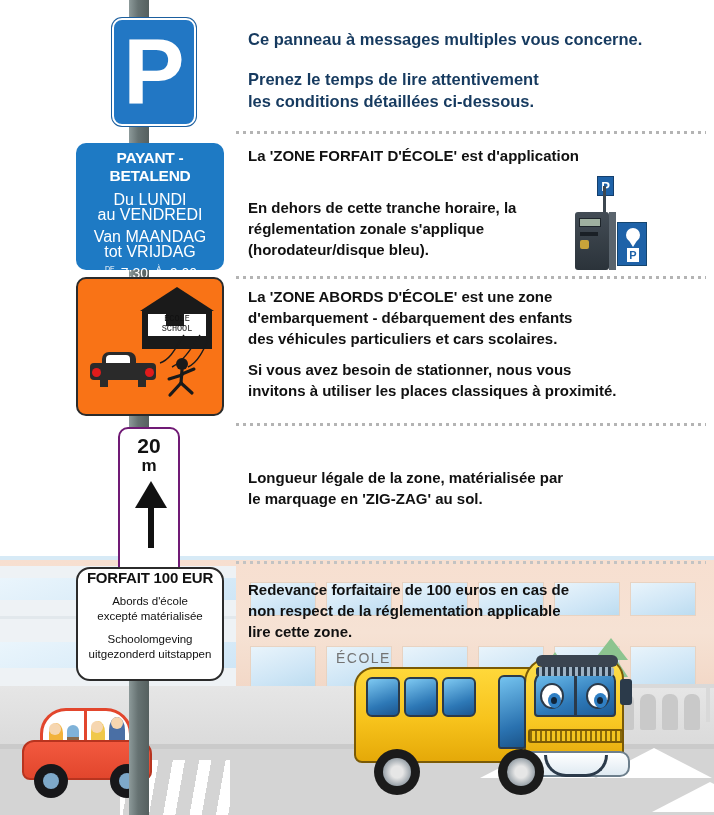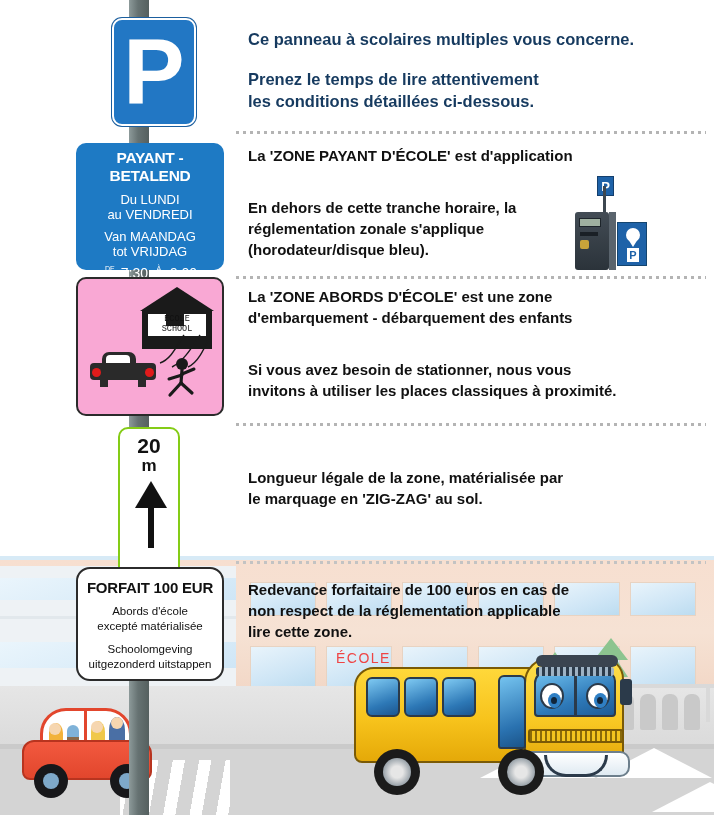--- a/index.html
+++ b/index.html
@@ -19,21 +19,21 @@
   .scene { position: absolute; left: 0; top: 556px; width: 714px; height: 259px; overflow: hidden; }
   .sky      { position: absolute; left: 0; top: 0;   width: 714px; height: 130px; background: #d7eaf6; }
   .bldg     { position: absolute; left: 0; top: 0;   width: 714px; height: 135px; }
   .bldg-body{ position: absolute; left: 0;  top: 4px; width: 714px; height: 132px;
               background: linear-gradient(180deg,#f7dfd0 0%,#f6e2d4 55%,#f2d7c6 100%); }
   .bldg-left{ position: absolute; left: 0;  top: 10px; width: 236px; height: 126px; background: #eef2f5; }
   .strip    { position: absolute; background: #cfe4f2; }
   .win      { position: absolute; background: linear-gradient(160deg,#e9f4fb 0%,#cfe6f6 60%,#bcdcf0 100%);
               border: 1px solid #e8d3c2; }
   .win-l    { position: absolute; background: linear-gradient(160deg,#eaf5fc 0%,#cfe6f6 100%); }
-  .ecole-lbl{ position: absolute; font-size: 14px; letter-spacing: 1.5px; color: #ef4444; }
+  .ecole-lbl{ position: absolute; font-size: 14px; letter-spacing: 1.5px; color: #737373; }
   .tree     { position: absolute; }
   .tree span{ display:block; width:0; height:0; margin:0 auto;
               border-left: 17px solid transparent; border-right: 17px solid transparent;
               border-bottom: 26px solid #8cc48f; }
   .ground   { position: absolute; left: 0; top: 130px; width: 714px; height: 129px;
               background: linear-gradient(180deg,#e6e6e6 0%,#dcdcdc 40%,#d2d2d2 100%); }
   .curb     { position: absolute; left: 0; top: 188px; width: 714px; height: 5px; background: #cacaca; }
   .road     { position: absolute; left: 0; top: 193px; width: 714px; height: 66px; background: #d4d4d4; }
   .zig      { position: absolute; width: 0; height: 0;
               border-left: 58px solid transparent; border-right: 58px solid transparent;
@@ -111,41 +111,41 @@
             background: #2277c4; border-radius: 10px; border: 2px solid #ffffff;
             box-shadow: 0 0 0 1px #1b5e9e; }
   .sign-p .glyph { position: absolute; inset: 0; color: #ffffff;
             font-size: 92px; font-weight: bold; line-height: 104px; text-align: center;
             font-family: "Liberation Sans", sans-serif; }
 
   .sign-blue { left: 76px; top: 143px; width: 148px; height: 127px;
             background: #1e7ac4; border-radius: 10px; color: #fff; text-align: center;
             padding-top: 6px; }
   .sign-blue .title { font-size: 15.5px; font-weight: bold; letter-spacing: -0.3px; }
-  .sign-blue .ln { font-size: 13px; line-height: 15px; }
+  .sign-blue .ln { font-size: 16px; line-height: 15px; }
   .sign-blue .gap { height: 7px; }
   .hrow { display: flex; align-items: center; justify-content: center; gap: 4px; margin-top: 6px; }
   .hsmall { font-size: 7px; line-height: 8px; text-align: center; }
   .hbig { font-size: 14px; }
 
   .sign-school { left: 76px; top: 277px; width: 148px; height: 139px;
-            border: 2px solid #2b2b2b; border-radius: 10px; background: #f9a8d4; }
+            border: 2px solid #2b2b2b; border-radius: 10px; background: #f97316; }
 
   .sign-20m { left: 118px; top: 427px; width: 62px; height: 163px;
-            border: 2px solid #84cc16; border-radius: 10px; background: #fff; text-align: center; }
+            border: 2px solid #701a75; border-radius: 10px; background: #fff; text-align: center; }
   .sign-20m .num { font-size: 21px; font-weight: bold; line-height: 22px; margin-top: 6px; color:#111; }
   .sign-20m .unit { font-size: 17px; font-weight: bold; line-height: 18px; color:#111; }
   .arrow-shaft { position: absolute; left: 28px; top: 77px; width: 6px; height: 42px; background: #111; }
   .arrow-head { position: absolute; left: 15px; top: 52px; width: 0; height: 0;
             border-left: 16px solid transparent; border-right: 16px solid transparent;
             border-bottom: 27px solid #111; }
 
   .sign-forfait { left: 76px; top: 567px; width: 148px; height: 114px;
             border: 2px solid #2b2b2b; border-radius: 14px; background: #fff; text-align: center; }
-  .sign-forfait .title { font-size: 15px; font-weight: bold; margin-top: 10px; letter-spacing: -0.2px; color:#111; }
+  .sign-forfait .title { font-size: 15px; font-weight: bold; letter-spacing: -0.2px; color:#111; }
   .sign-forfait .ln { font-size: 11.5px; line-height: 15px; color:#111; }
   .sign-forfait .gap { height: 8px; }
   .hdr { position: absolute; left: 14px; color: #163a5f; font-weight: bold; font-size: 16.5px; line-height: 22px; }
   .sep { position: absolute; left: 236px; width: 470px; height: 3px;
          background: repeating-linear-gradient(90deg,#b4b4b4 0 3px,transparent 3px 7px); }
   .blk { position: absolute; left: 248px; color: #111111; font-size: 15px; line-height: 20.5px; font-weight: bold; }
 
   
   .meter { position: absolute; left: 575px; top: 176px; width: 72px; height: 94px; }
   .meter-pole { position: absolute; left: 28px; top: 10px; width: 3px; height: 28px; background: #3d4750; }
@@ -380,27 +380,27 @@
   <div class="sign sign-forfait">
     <div class="title">FORFAIT 100 EUR</div>
     <div class="gap"></div>
     <div class="ln">Abords d'école</div>
     <div class="ln">excepté matérialisée</div>
     <div class="gap"></div>
     <div class="ln">Schoolomgeving</div>
     <div class="ln">uitgezonderd uitstappen</div>
   </div>
 
-  <div class="hdr" style="left:248px;top:28px;">Ce panneau à scolaires multiples vous concerne.</div>
+  <div class="hdr" style="left:248px;top:28px;">Ce panneau à messages multiples vous concerne.</div>
   <div class="hdr" style="left:248px;top:68px;text-align:right;">Prenez le temps de lire attentivement</div>
   <div class="hdr" style="left:248px;top:90px;">les conditions détaillées ci-dessous.</div>
 
   <div class="sep" style="top:131px;"></div>
 
-  <div class="blk" style="top:146px;">La 'ZONE PAYANT D'ÉCOLE' est d'application</div>
+  <div class="blk" style="top:146px;">La 'ZONE FORFAIT D'ÉCOLE' est d'application</div>
   <div class="blk" style="top:198px;">En dehors de cette tranche horaire, la</div>
   <div class="blk" style="top:219px;">réglementation zonale s'applique</div>
   <div class="blk" style="top:240px;">(horodateur/disque bleu).</div>
 
   <div class="meter">
     <div class="meter-flag">
       <span>P</span>
     </div>
     <div class="meter-pole"></div>
     <div class="meter-body"></div>
@@ -414,20 +414,21 @@
       <div class="disc-p-box">
         <span>P</span>
       </div>
     </div>
   </div>
 
   <div class="sep" style="top:276px;"></div>
 
   <div class="blk" style="top:287px;">La 'ZONE ABORDS D'ÉCOLE' est une zone</div>
   <div class="blk" style="top:308px;">d'embarquement - débarquement des enfants</div>
+  <div class="blk" style="top:329px;">des véhicules particuliers et cars scolaires.</div>
   <div class="blk" style="top:381px;">invitons à utiliser les places classiques à proximité.</div>
   <div class="blk" style="top:360px;">Si vous avez besoin de stationner, nous vous</div>
 
   <div class="sep" style="top:423px;"></div>
 
   <div class="blk" style="top:468px;">Longueur légale de la zone, matérialisée par</div>
   <div class="blk" style="top:489px;">le marquage en 'ZIG-ZAG' au sol.</div>
 
   <div class="sep-dot-bottom" style="top:561px;"></div>
 

